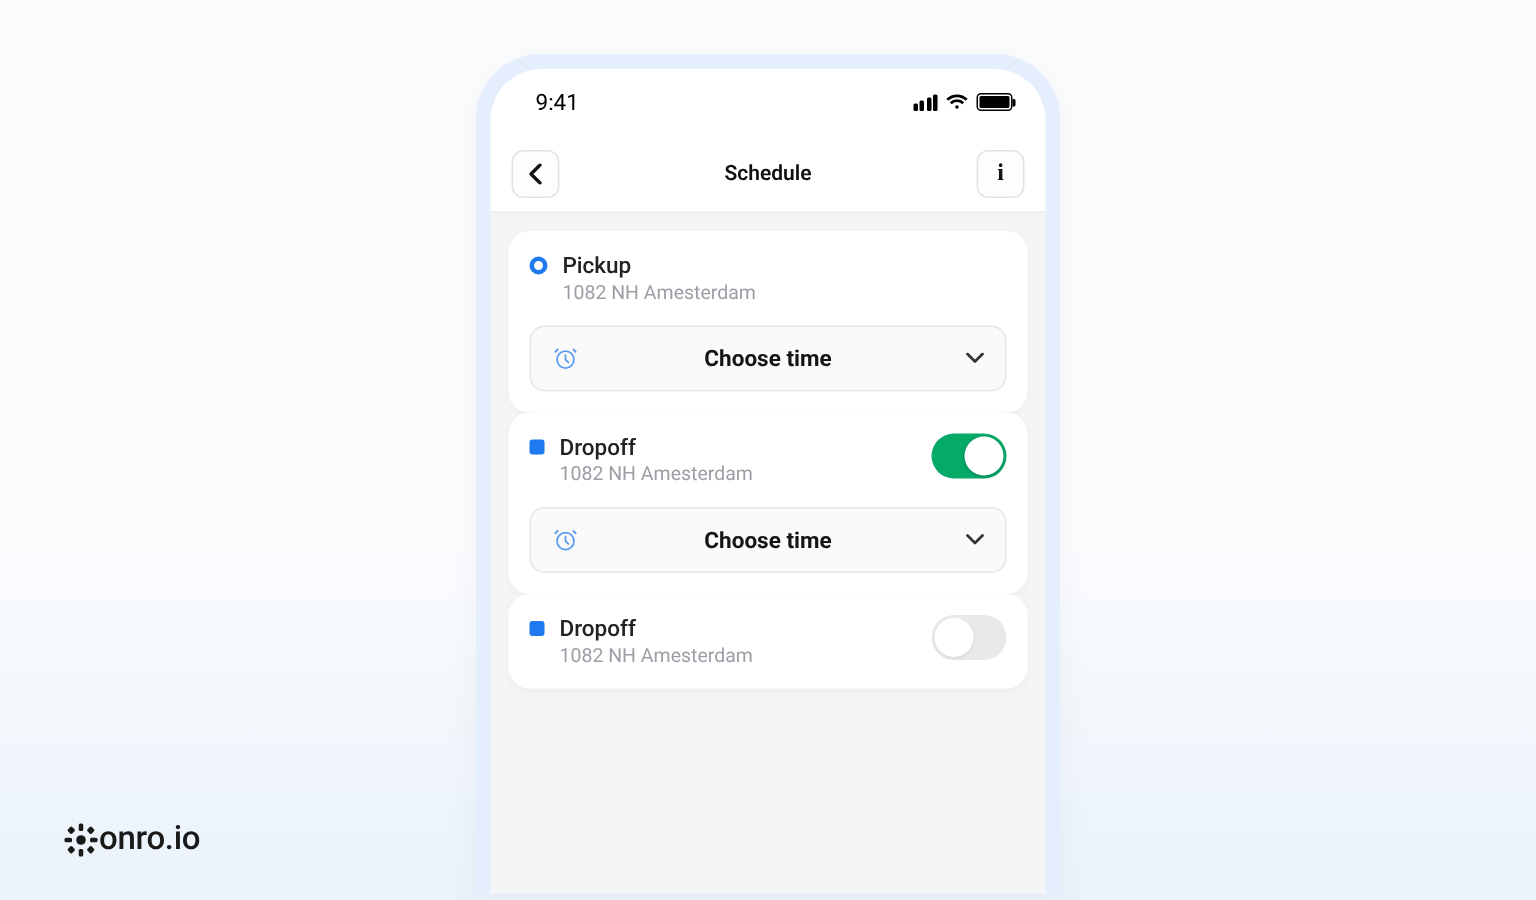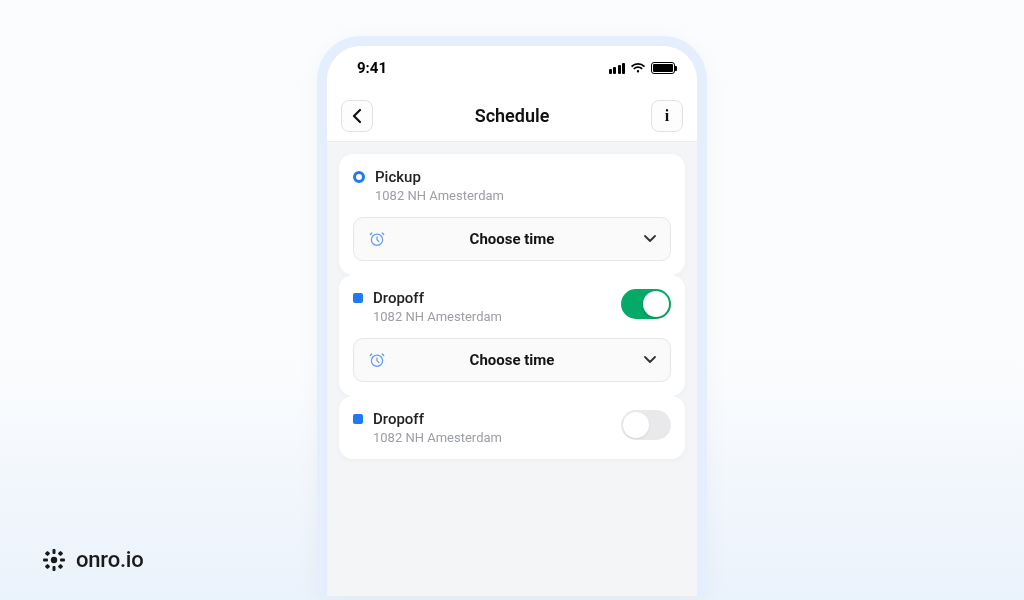--- a/index.html
+++ b/index.html
@@ -26,21 +26,21 @@
     box-shadow: 0 4px 24px rgba(0,0,0,0.04);
   }
   .status-bar {
     height: 44px;
     background: #fff;
     display: flex;
     align-items: center;
     justify-content: space-between;
     padding: 0 22px 0 30px;
     font-size: 15px;
-    font-weight: 700;
+    font-weight: 400;
   }
   .status-icons { display: flex; align-items: center; gap: 5px; }
   .signal { display: flex; align-items: flex-end; gap: 1.5px; }
   .signal span { width: 3px; background: #000; border-radius: 1px; }
   .signal span:nth-child(1){height:5px;}
   .signal span:nth-child(2){height:7px;}
   .signal span:nth-child(3){height:9px;}
   .signal span:nth-child(4){height:11px;}
   .wifi { width:16px; height:12px; }
   .battery {
@@ -64,21 +64,21 @@
   }
   .nav-btn {
     width: 32px; height: 32px;
     border: 1px solid #e2e2e4;
     border-radius: 8px;
     background: #fdfdfd;
     display: flex; align-items: center; justify-content: center;
     font-size: 16px; font-weight: 700; color: #111;
     cursor: pointer;
   }
-  .nav-title { font-size: 18px; font-weight: 600; color:#111; }
+  .nav-title { font-size: 14px; font-weight: 600; color:#111; }
   .info-btn { font-family: Georgia, serif; font-weight:700; }
 
   .content { padding: 12px; display: flex; flex-direction: column; gap: 0; }
 
   .card {
     background: #fff;
     border-radius: 14px;
     padding: 14px;
     box-shadow: 0 2px 6px rgba(0,0,0,0.03);
   }
@@ -130,21 +130,20 @@
   .toggle-on .toggle-knob { right: 2px; }
   .toggle-off { background: #e9e9ec; }
   .toggle-off .toggle-knob { left: 2px; box-shadow: 0 1px 2px rgba(0,0,0,0.08); }
 
   .brand {
     position: absolute;
     left: 42px;
     bottom: 28px;
     display: flex;
     align-items: center;
-    gap: 10px;
   }
   .brand-icon {
     width: 24px; height: 24px;
     display:flex; align-items:center; justify-content:center;
   }
   .brand-text { font-size: 22px; font-weight: 500; color: #1a1a1a; letter-spacing: -0.2px; }
 </style>
 </head>
 <body>
 

